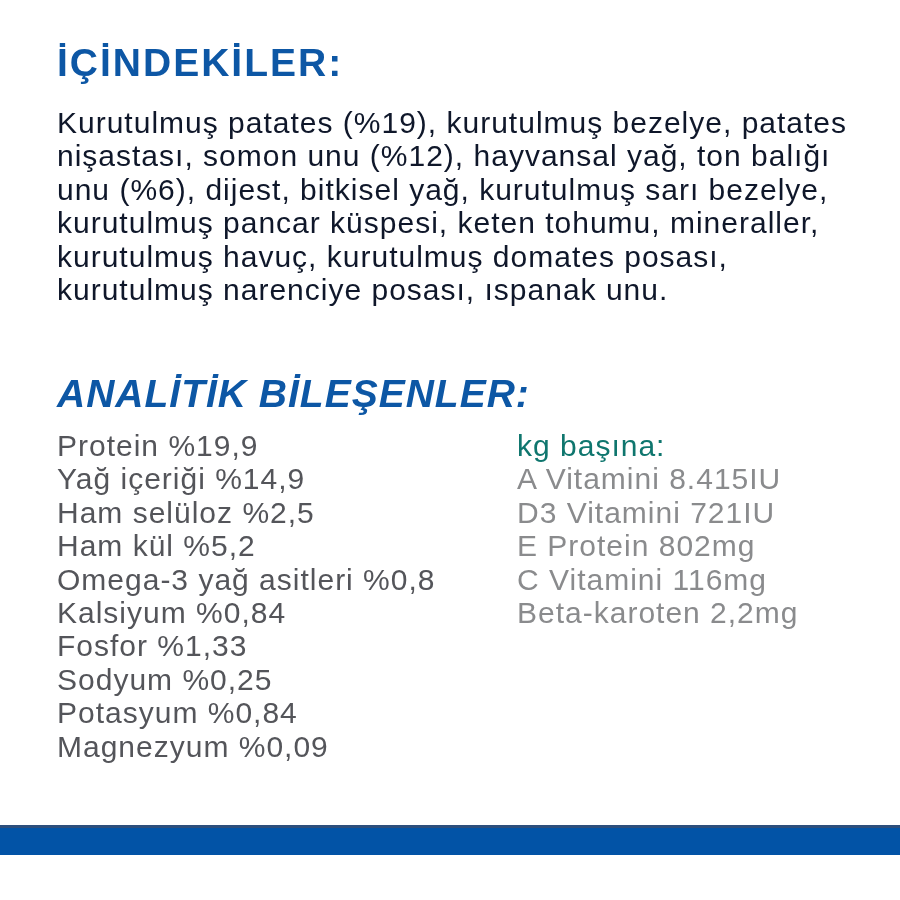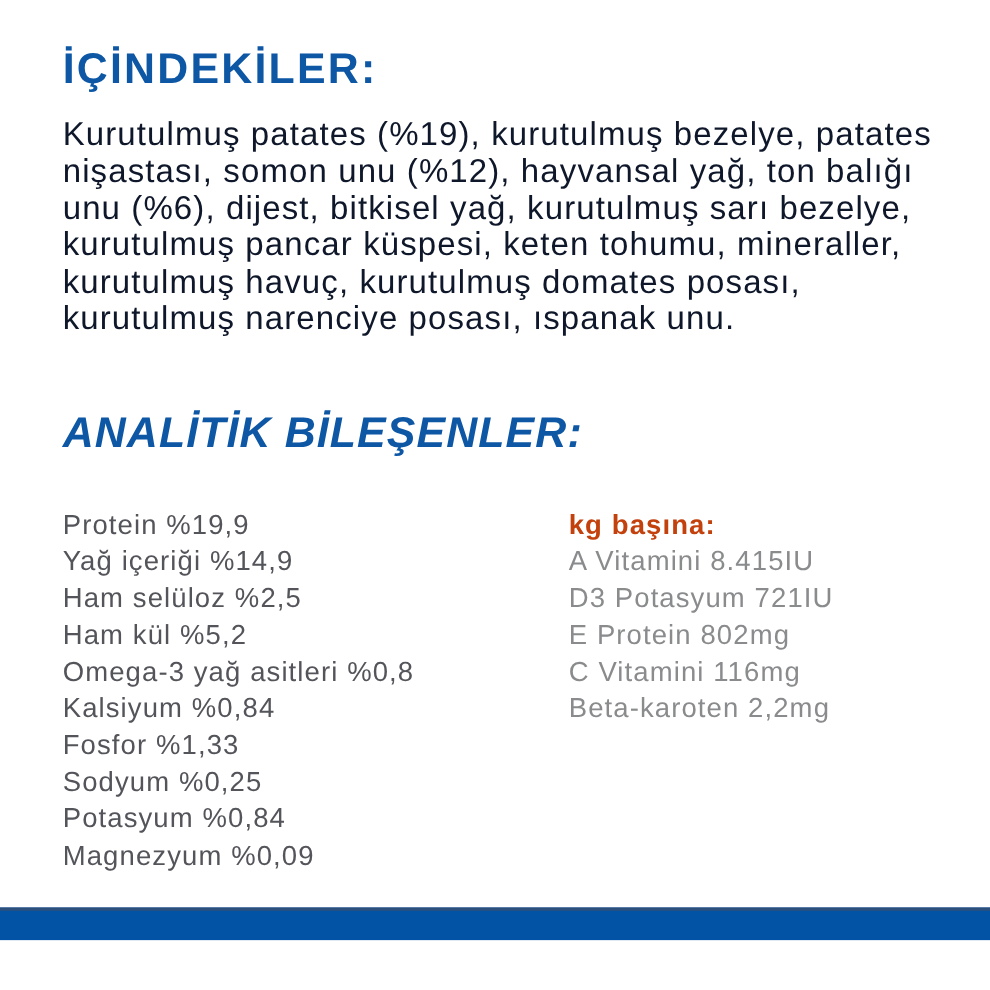--- a/index.html
+++ b/index.html
@@ -37,33 +37,33 @@
     margin: 0;
     color: #0f172a;
     font-size: 30px;
     line-height: 33.4px;
     letter-spacing: 1px;
     font-weight: 400;
   }
 
   .col {
     position: absolute;
-    top: 461px;
+    top: 429px;
     margin: 0;
-    font-size: 25px;
+    font-size: 30px;
     line-height: 33.4px;
     letter-spacing: 1px;
     font-weight: 400;
   }
   .col-left  { left: 57px;  color: #54555a; }
   .col-right { left: 517px; color: #8a8b8d; }
   .col .line { margin: 0; padding: 0; }
   .col-right .col-title {
-    font-weight: 700;
-    color: #c2410c;
+    font-weight: 400;
+    color: #0f766e;
   }
 
   .bottom-bar {
     position: absolute;
     left: 0;
     bottom: 0;
     width: 900px;
     height: 27px;
     background: #0253a6;
     border-top: 3px solid #2d4f7c;
@@ -90,21 +90,21 @@
     <div class="line">Kalsiyum %0,84</div>
     <div class="line">Fosfor %1,33</div>
     <div class="line">Sodyum %0,25</div>
     <div class="line">Potasyum %0,84</div>
     <div class="line">Magnezyum %0,09</div>
   </div>
 
   <div class="col col-right">
     <div class="line col-title">kg başına:</div>
     <div class="line">A Vitamini 8.415IU</div>
-    <div class="line">D3 Potasyum 721IU</div>
+    <div class="line">D3 Vitamini 721IU</div>
     <div class="line">E Protein 802mg</div>
     <div class="line">C Vitamini 116mg</div>
     <div class="line">Beta-karoten 2,2mg</div>
   </div>
 
   <div class="bottom-bar"></div>
 
 </div>
 
 </body></html>

